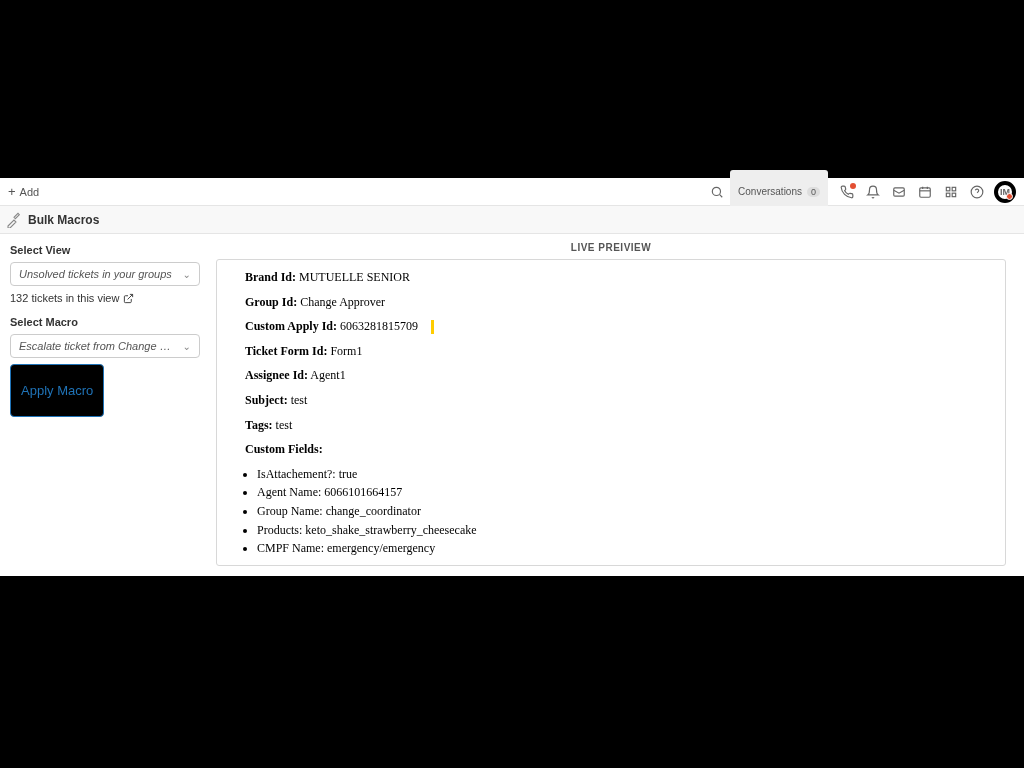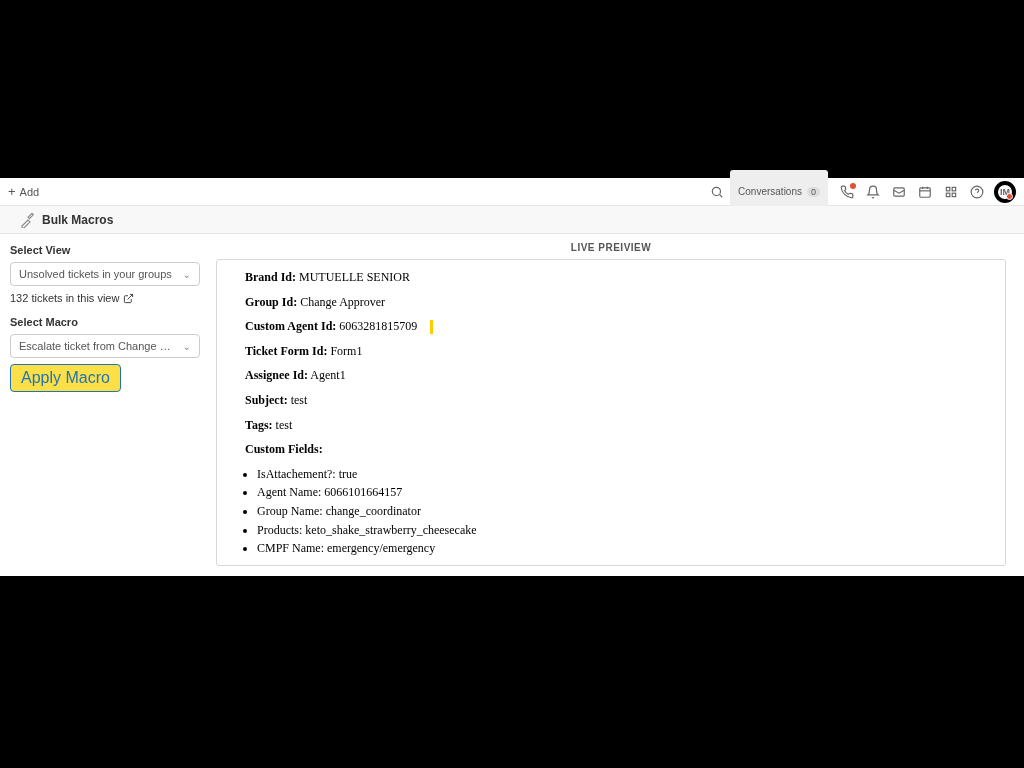--- a/index.html
+++ b/index.html
@@ -56,21 +56,21 @@
   .avatar-dot {
     position: absolute; bottom: -1px; right: -1px; width: 7px; height: 7px;
     background: #e34f32; border-radius: 50%; border: 1px solid #fff;
   }
   
   .page-header {
     height: 28px;
     background: #f8f8f8;
     border-bottom: 1px solid #e5e5e5;
     display: flex; align-items: center;
-    padding: 0 20px;
+    padding: 0 6px;
     gap: 6px;
     font-size: 12px;
     font-weight: 600;
     color: #333;
   }
   .page-header svg { width: 16px; height: 16px; color: #888; }
   
   .body {
     flex: 1;
     display: flex;
@@ -89,34 +89,34 @@
     border: 1px solid #ccc;
     border-radius: 4px;
     padding: 5px 8px;
     font-size: 11px;
     display: flex; align-items: center; justify-content: space-between;
     color: #555;
     background: #fff;
     cursor: pointer;
     margin-bottom: 6px;
   }
-  .dropdown .dd-text { white-space: nowrap; overflow: hidden; text-overflow: ellipsis; }
+  .dropdown .dd-text { white-space: nowrap; overflow: hidden; text-overflow: ellipsis; font-style: italic; }
   .chev { font-size: 10px; color: #888; flex-shrink: 0; margin-left: 4px; }
   .link-row {
     display: flex; align-items: center; gap: 4px; color: #333; margin-bottom: 12px;
     cursor: pointer;
   }
   .link-row svg { width: 11px; height: 11px; }
   .apply-btn {
     border: 1px solid #1f73b7;
     color: #1f73b7;
-    background: #fde047;
+    background: #000000;
     border-radius: 4px;
-    padding: 4px 10px;
-    font-size: 16px;
+    padding: 18px 10px;
+    font-size: 13px;
     cursor: pointer;
   }
   .main {
     flex: 1;
     display: flex;
     flex-direction: column;
     padding: 8px 18px 10px 6px;
   }
   .preview-title {
     text-align: center;
@@ -255,21 +255,21 @@
       <button class="apply-btn">
         <span>Apply Macro</span>
       </button>
     </div>
 
     <div class="main">
       <div class="preview-title">LIVE PREIVIEW</div>
       <div class="preview-box">
         <p><span class="bold">Brand Id:</span> <span>MUTUELLE SENIOR</span></p>
         <p><span class="bold">Group Id:</span> <span>Change Approver</span></p>
-        <p><span class="bold">Custom Agent Id:</span> <span>6063281815709</span><span class="caret-yel"></span></p>
+        <p><span class="bold">Custom Apply Id:</span> <span>6063281815709</span><span class="caret-yel"></span></p>
         <p><span class="bold">Ticket Form Id:</span> <span>Form1</span></p>
         <p><span class="bold">Assignee Id:</span> <span>Agent1</span></p>
         <p><span class="bold">Subject:</span> <span>test</span></p>
         <p><span class="bold">Tags:</span> <span>test</span></p>
         <p><span class="bold">Custom Fields:</span></p>
         <ul>
           <li>IsAttachement?: true</li>
           <li>Agent Name: 6066101664157</li>
           <li>Group Name: change_coordinator</li>
           <li>Products: keto_shake_strawberry_cheesecake</li>

